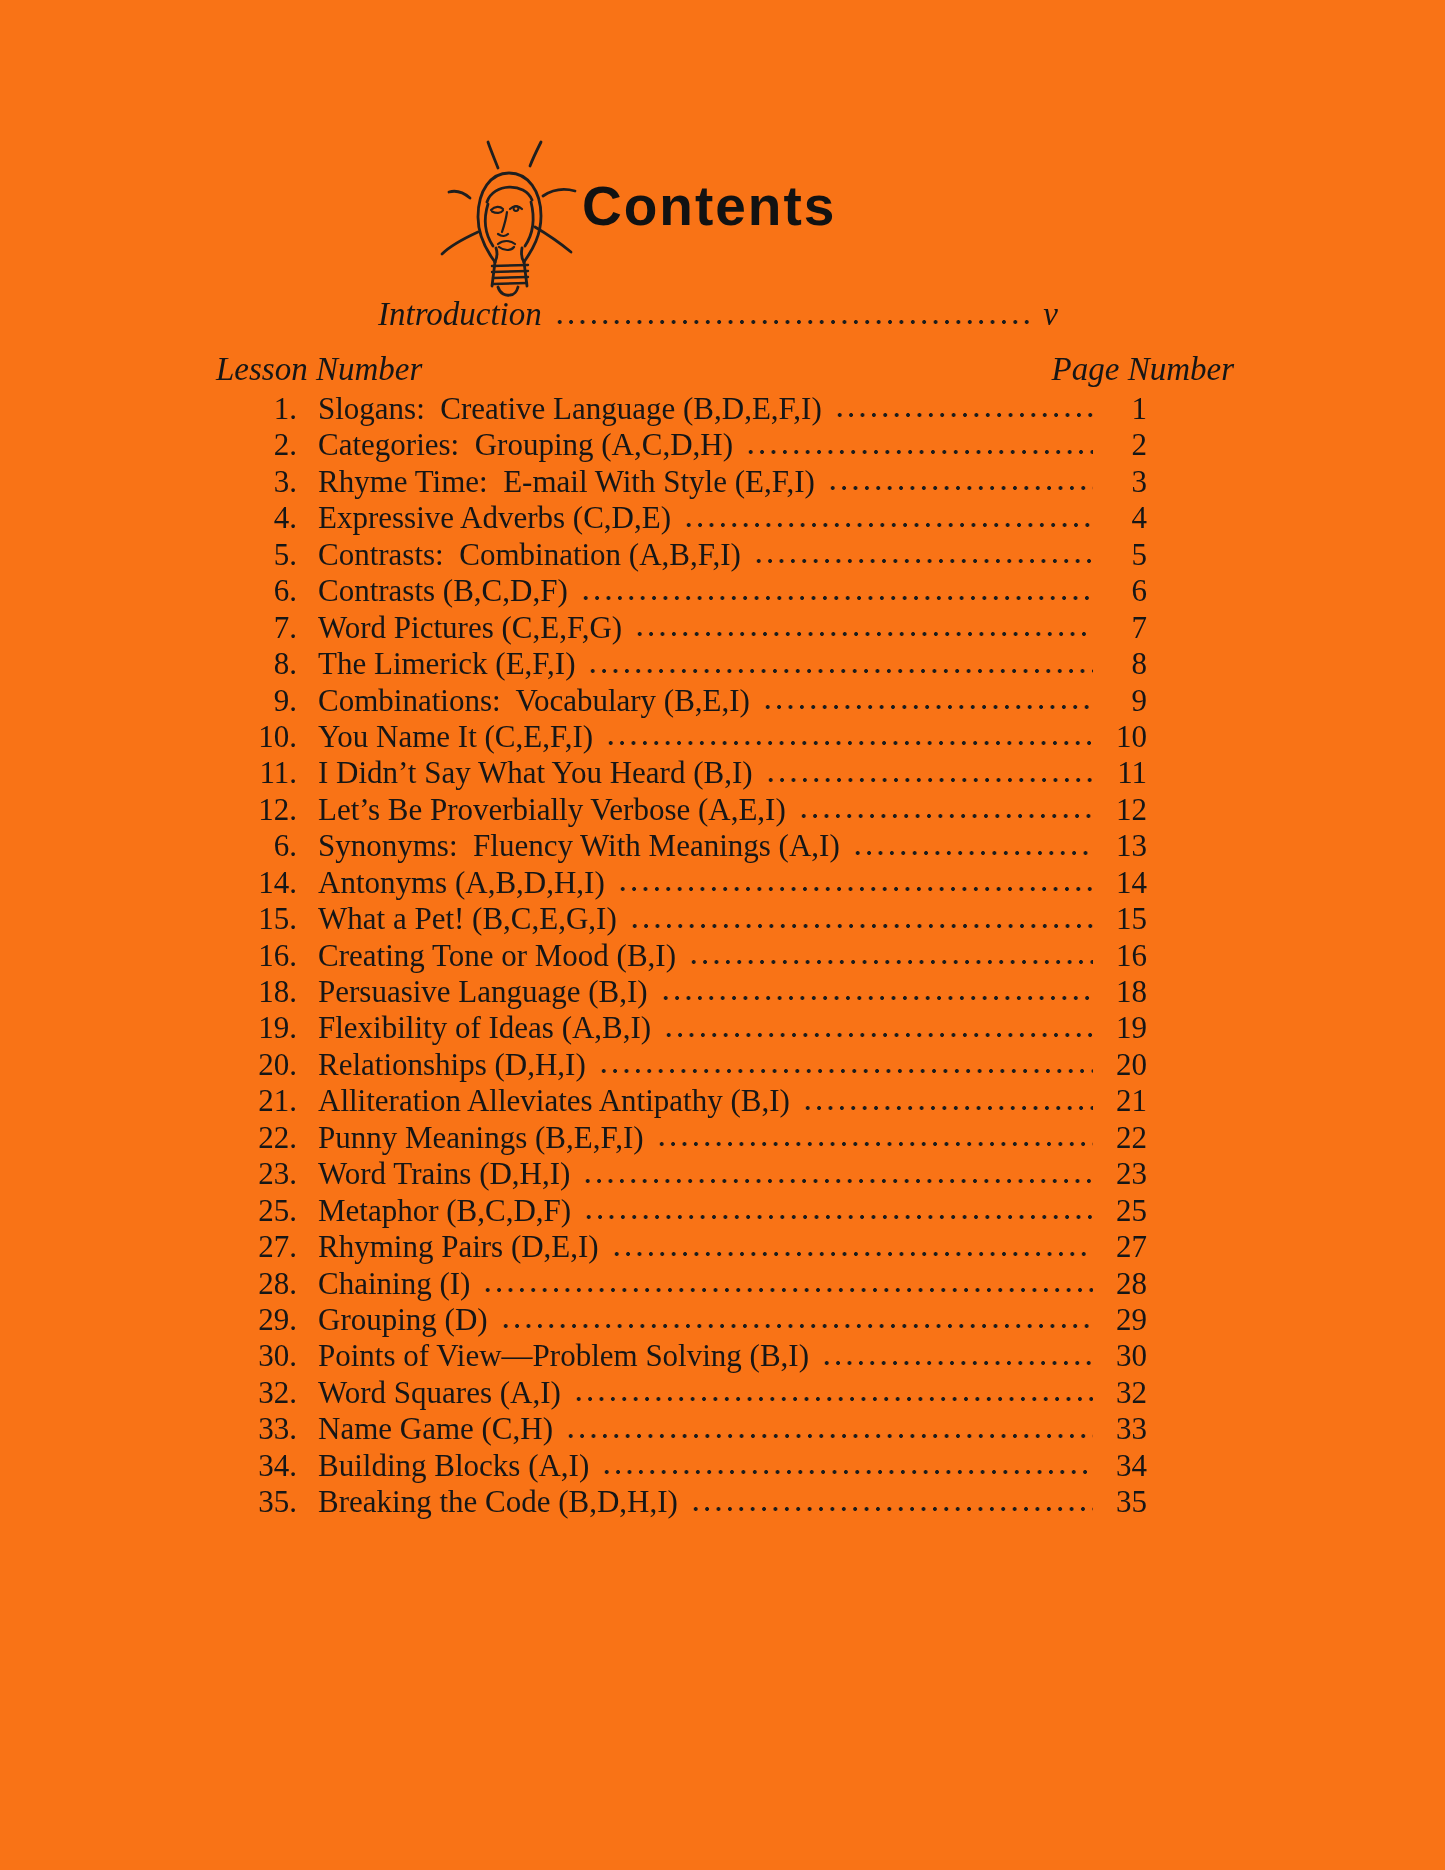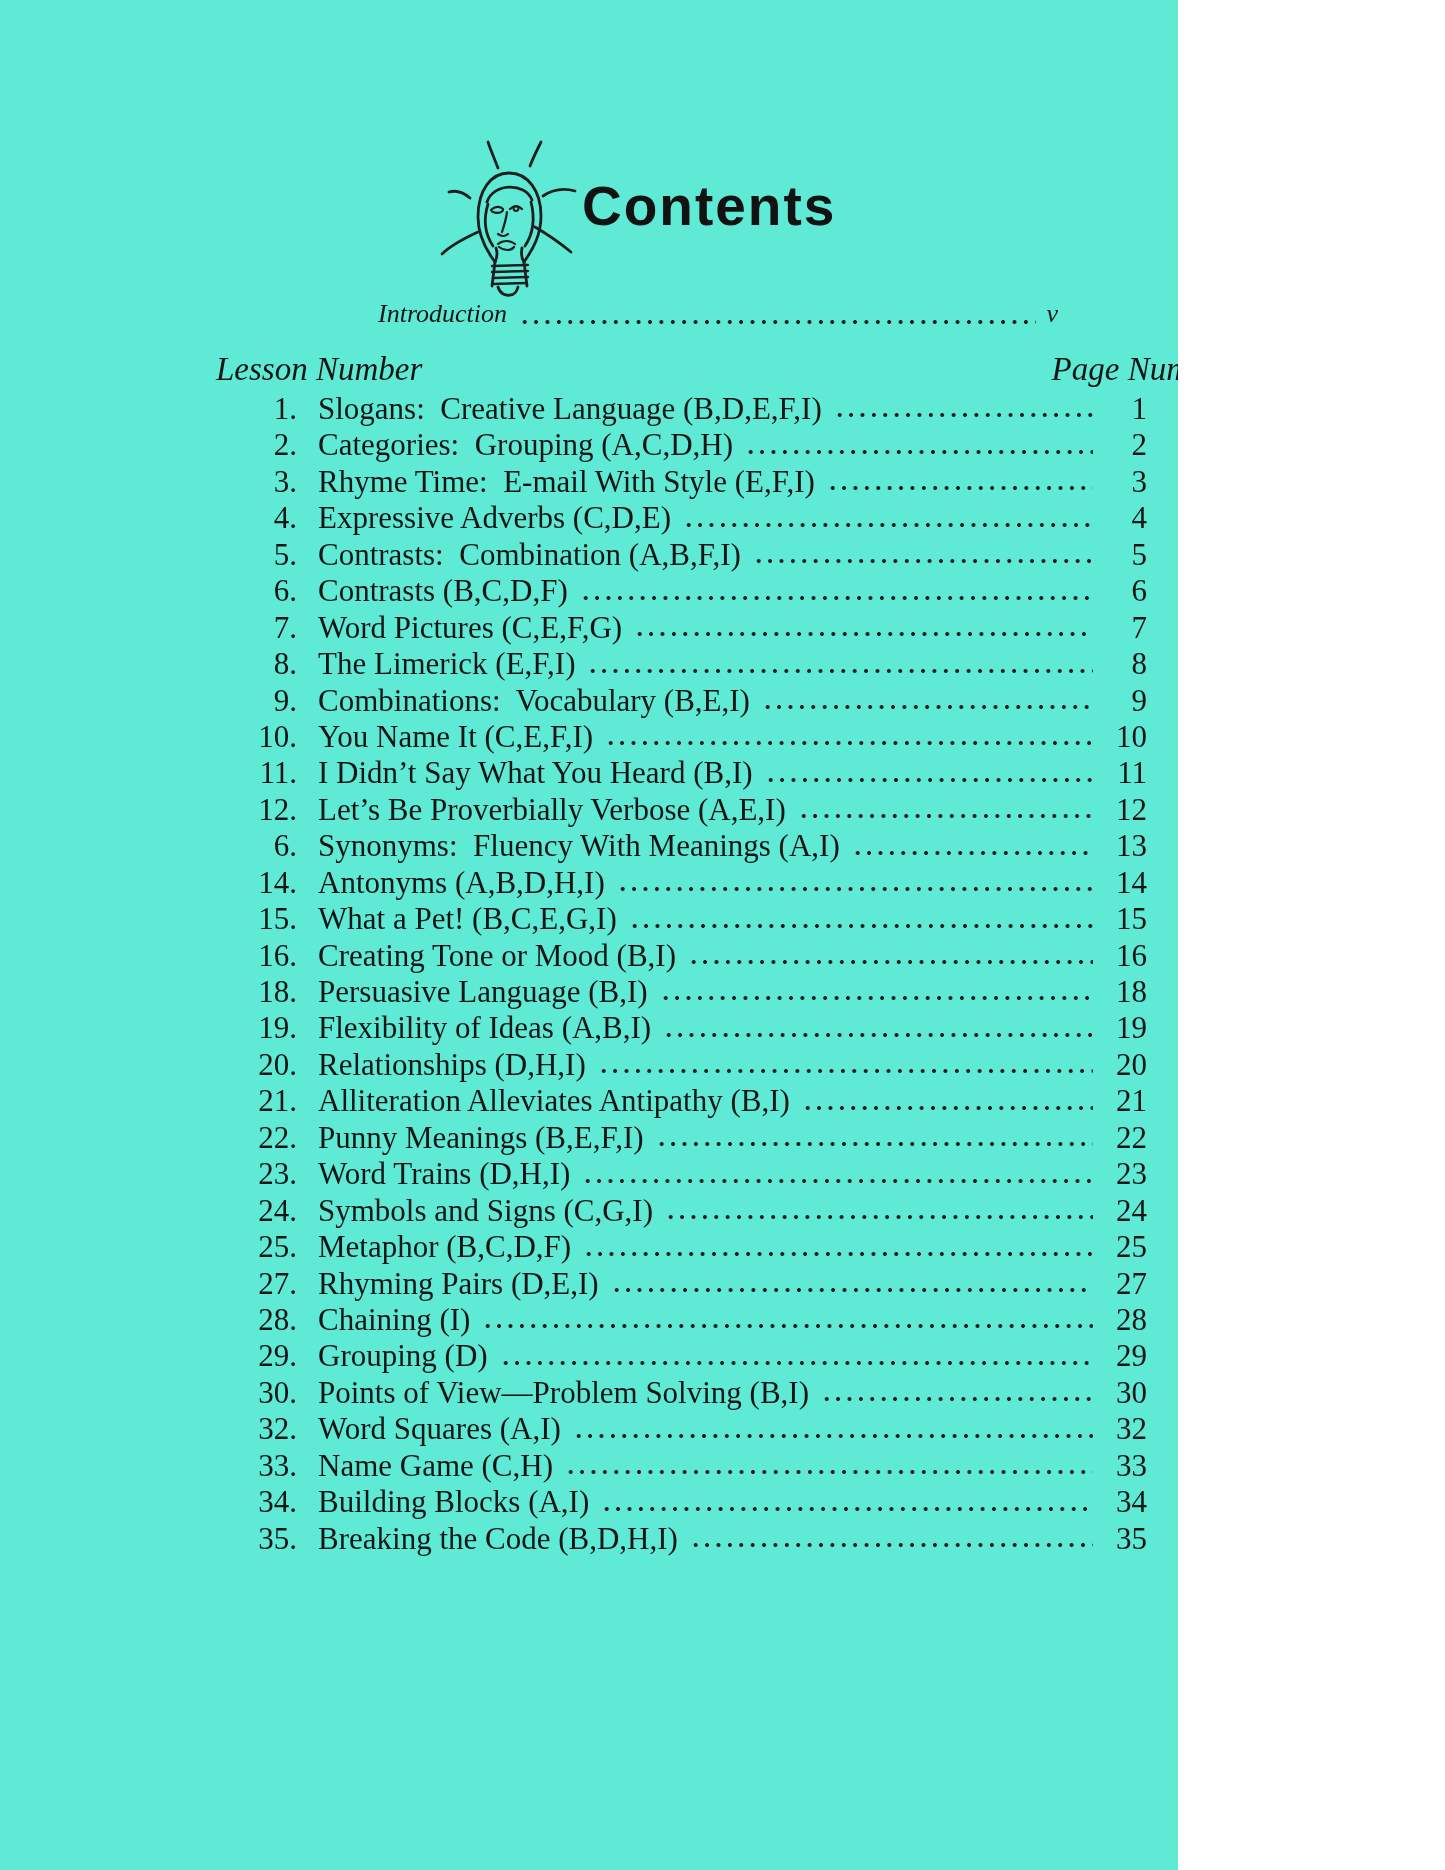--- a/index.html
+++ b/index.html
@@ -1,20 +1,20 @@
 <!DOCTYPE html>
 <html><head>
 <meta charset="utf-8">
 <style>
   html, body { margin: 0; padding: 0; background: #ffffff; }
   .page {
     position: relative;
-    width: 1178px;
+    width: 1445px;
     height: 1870px;
-    background: #5eead4;
+    background: #f97316;
     font-family: "Liberation Serif", "DejaVu Serif", serif;
     color: #161616;
     overflow: hidden;
   }
 
   
   .bulb-illustration {
     position: absolute;
     left: 440px;
     top: 138px;
@@ -50,21 +50,21 @@
   
   .intro-row {
     position: absolute;
     left: 378px;
     top: 294px;
     width: 680px;
     height: 40px;
     line-height: 40px;
     display: flex;
     font-style: italic;
-    font-size: 26px;
+    font-size: 33px;
   }
   .intro-row .page-num { flex: 0 0 auto; text-align: right; }
 
   
   .columns-row {
     position: absolute;
     left: 216px;
     top: 349px;
     width: 1018px;
     height: 40px;
@@ -311,26 +311,20 @@
     <span class="page-num">22</span>
   </div>
 
   <div class="lesson-row">
     <span class="num">23.</span>
     <span class="title">Word Trains (D,H,I)</span>
     <span class="leader"></span>
     <span class="page-num">23</span>
   </div>
 
-  <div class="lesson-row">
-    <span class="num">24.</span>
-    <span class="title">Symbols and Signs (C,G,I)</span>
-    <span class="leader"></span>
-    <span class="page-num">24</span>
-  </div>
 
   <div class="lesson-row">
     <span class="num">25.</span>
     <span class="title">Metaphor (B,C,D,F)</span>
     <span class="leader"></span>
     <span class="page-num">25</span>
   </div>
 
 
   <div class="lesson-row">

